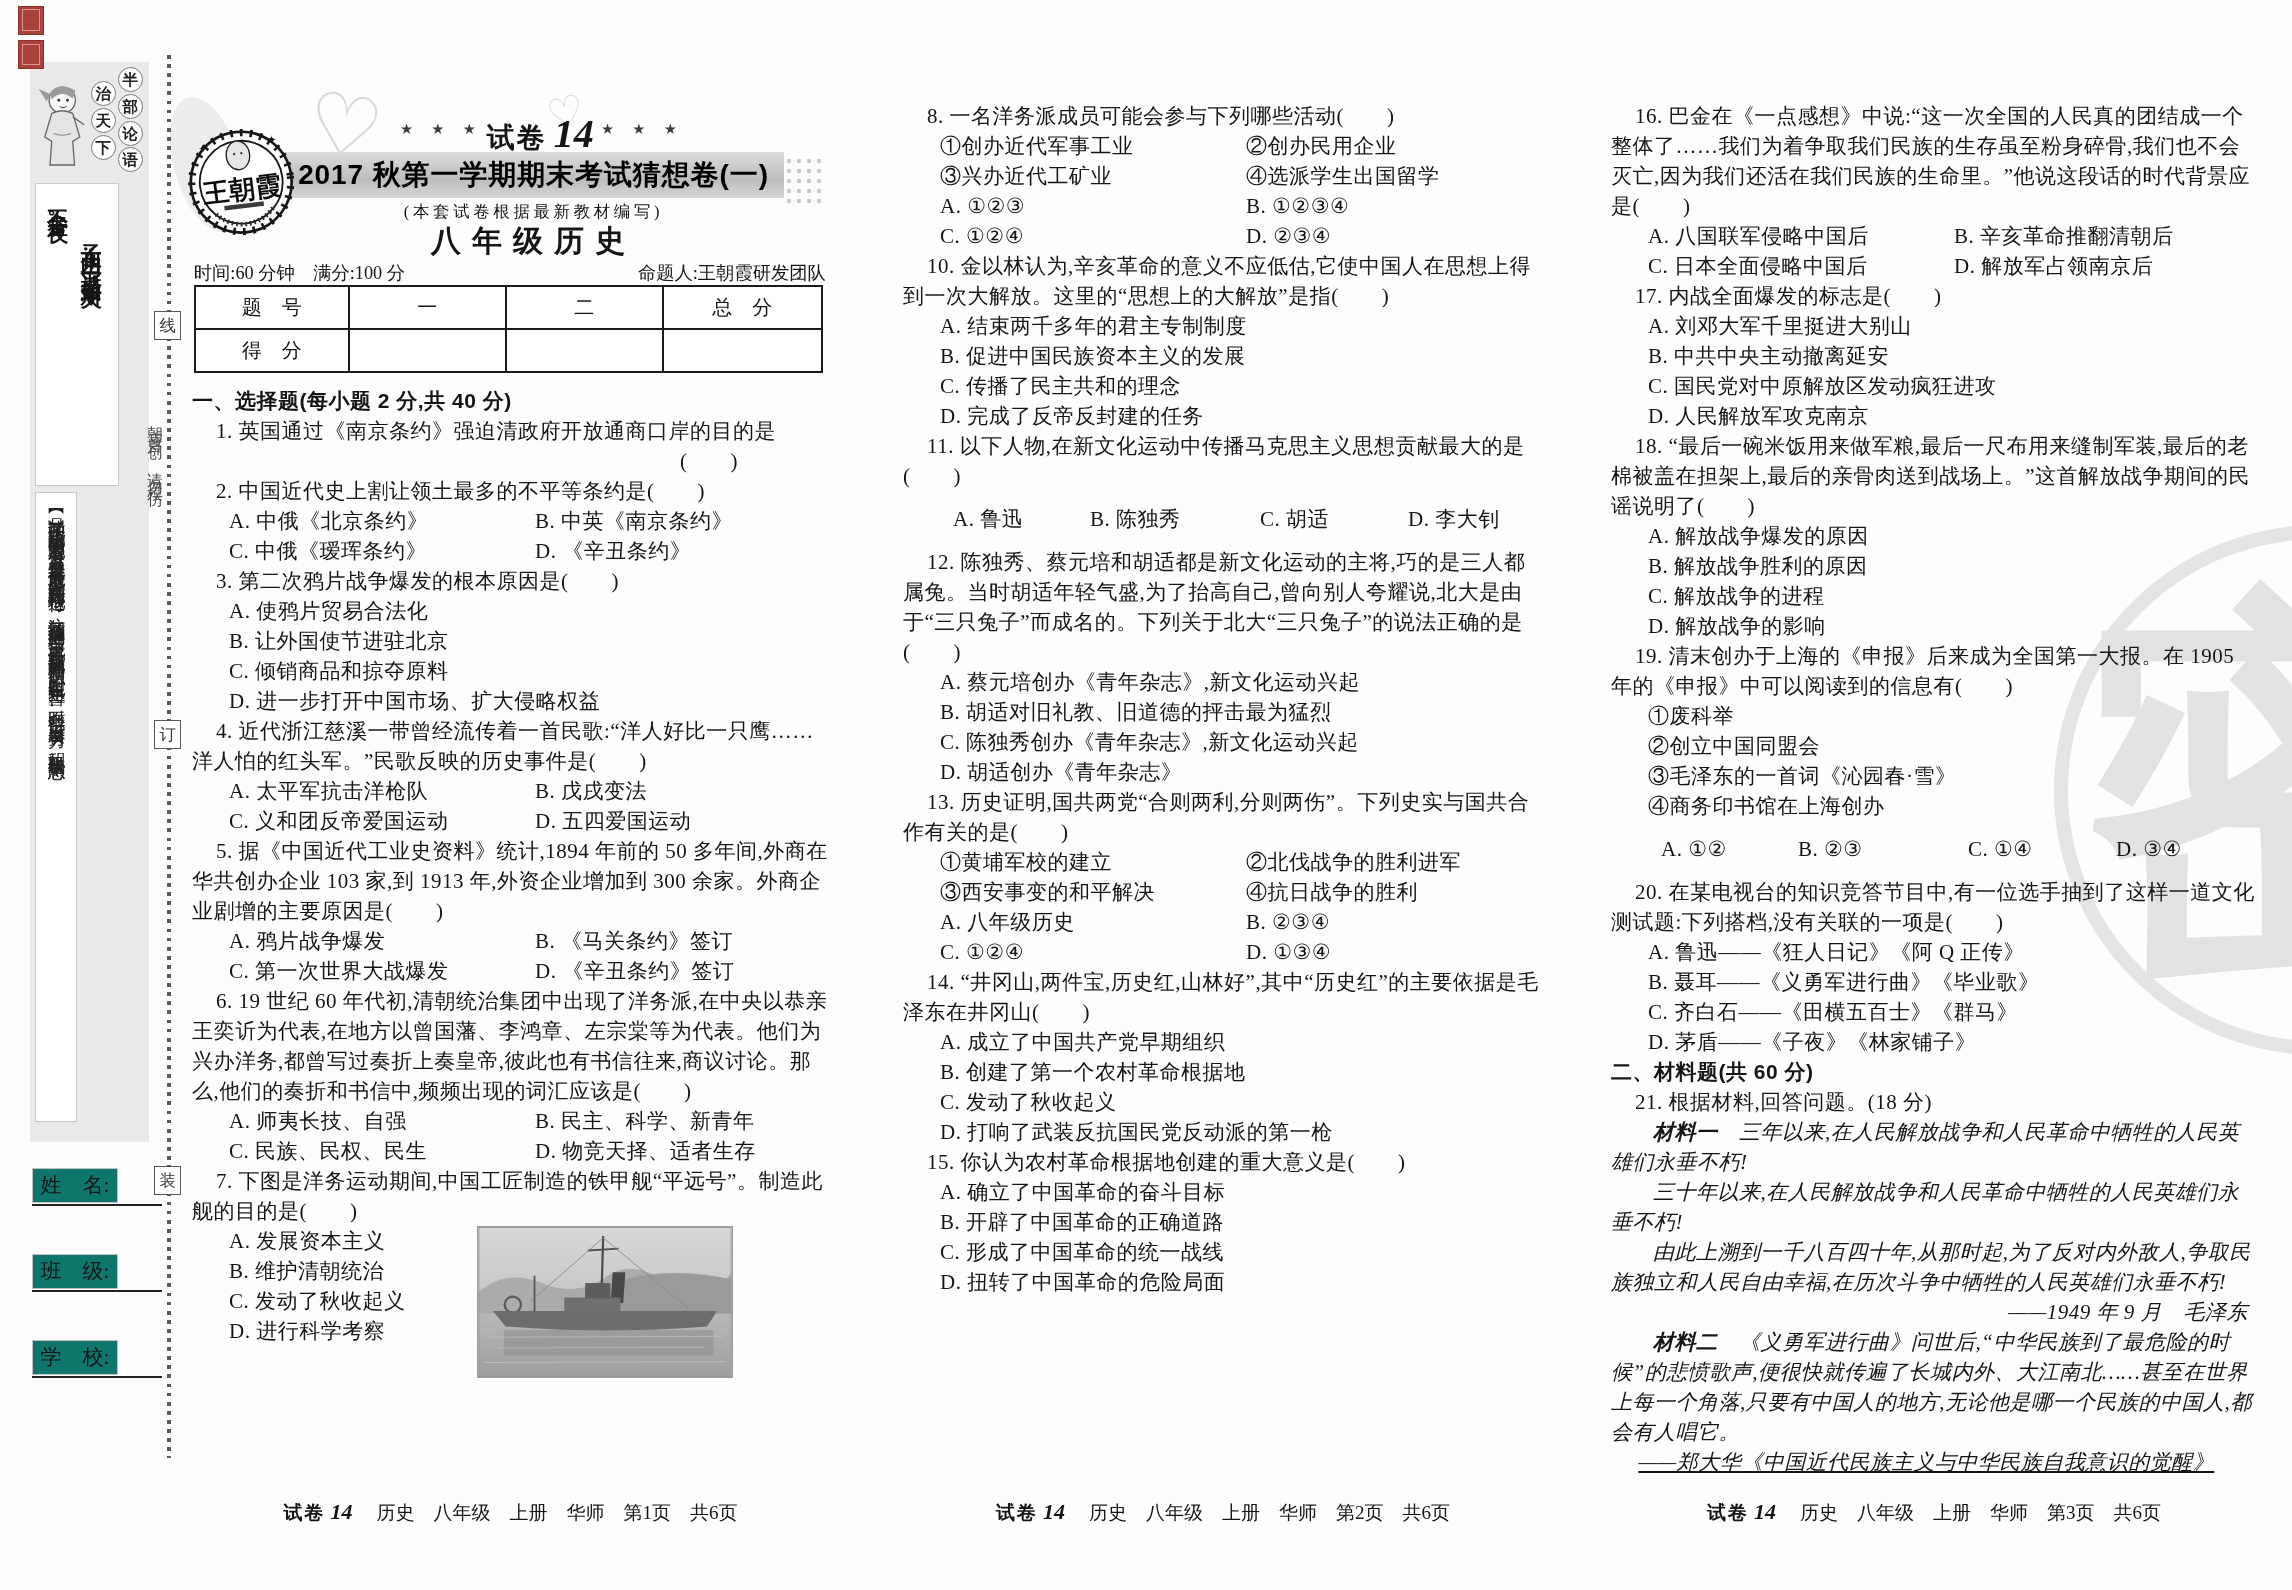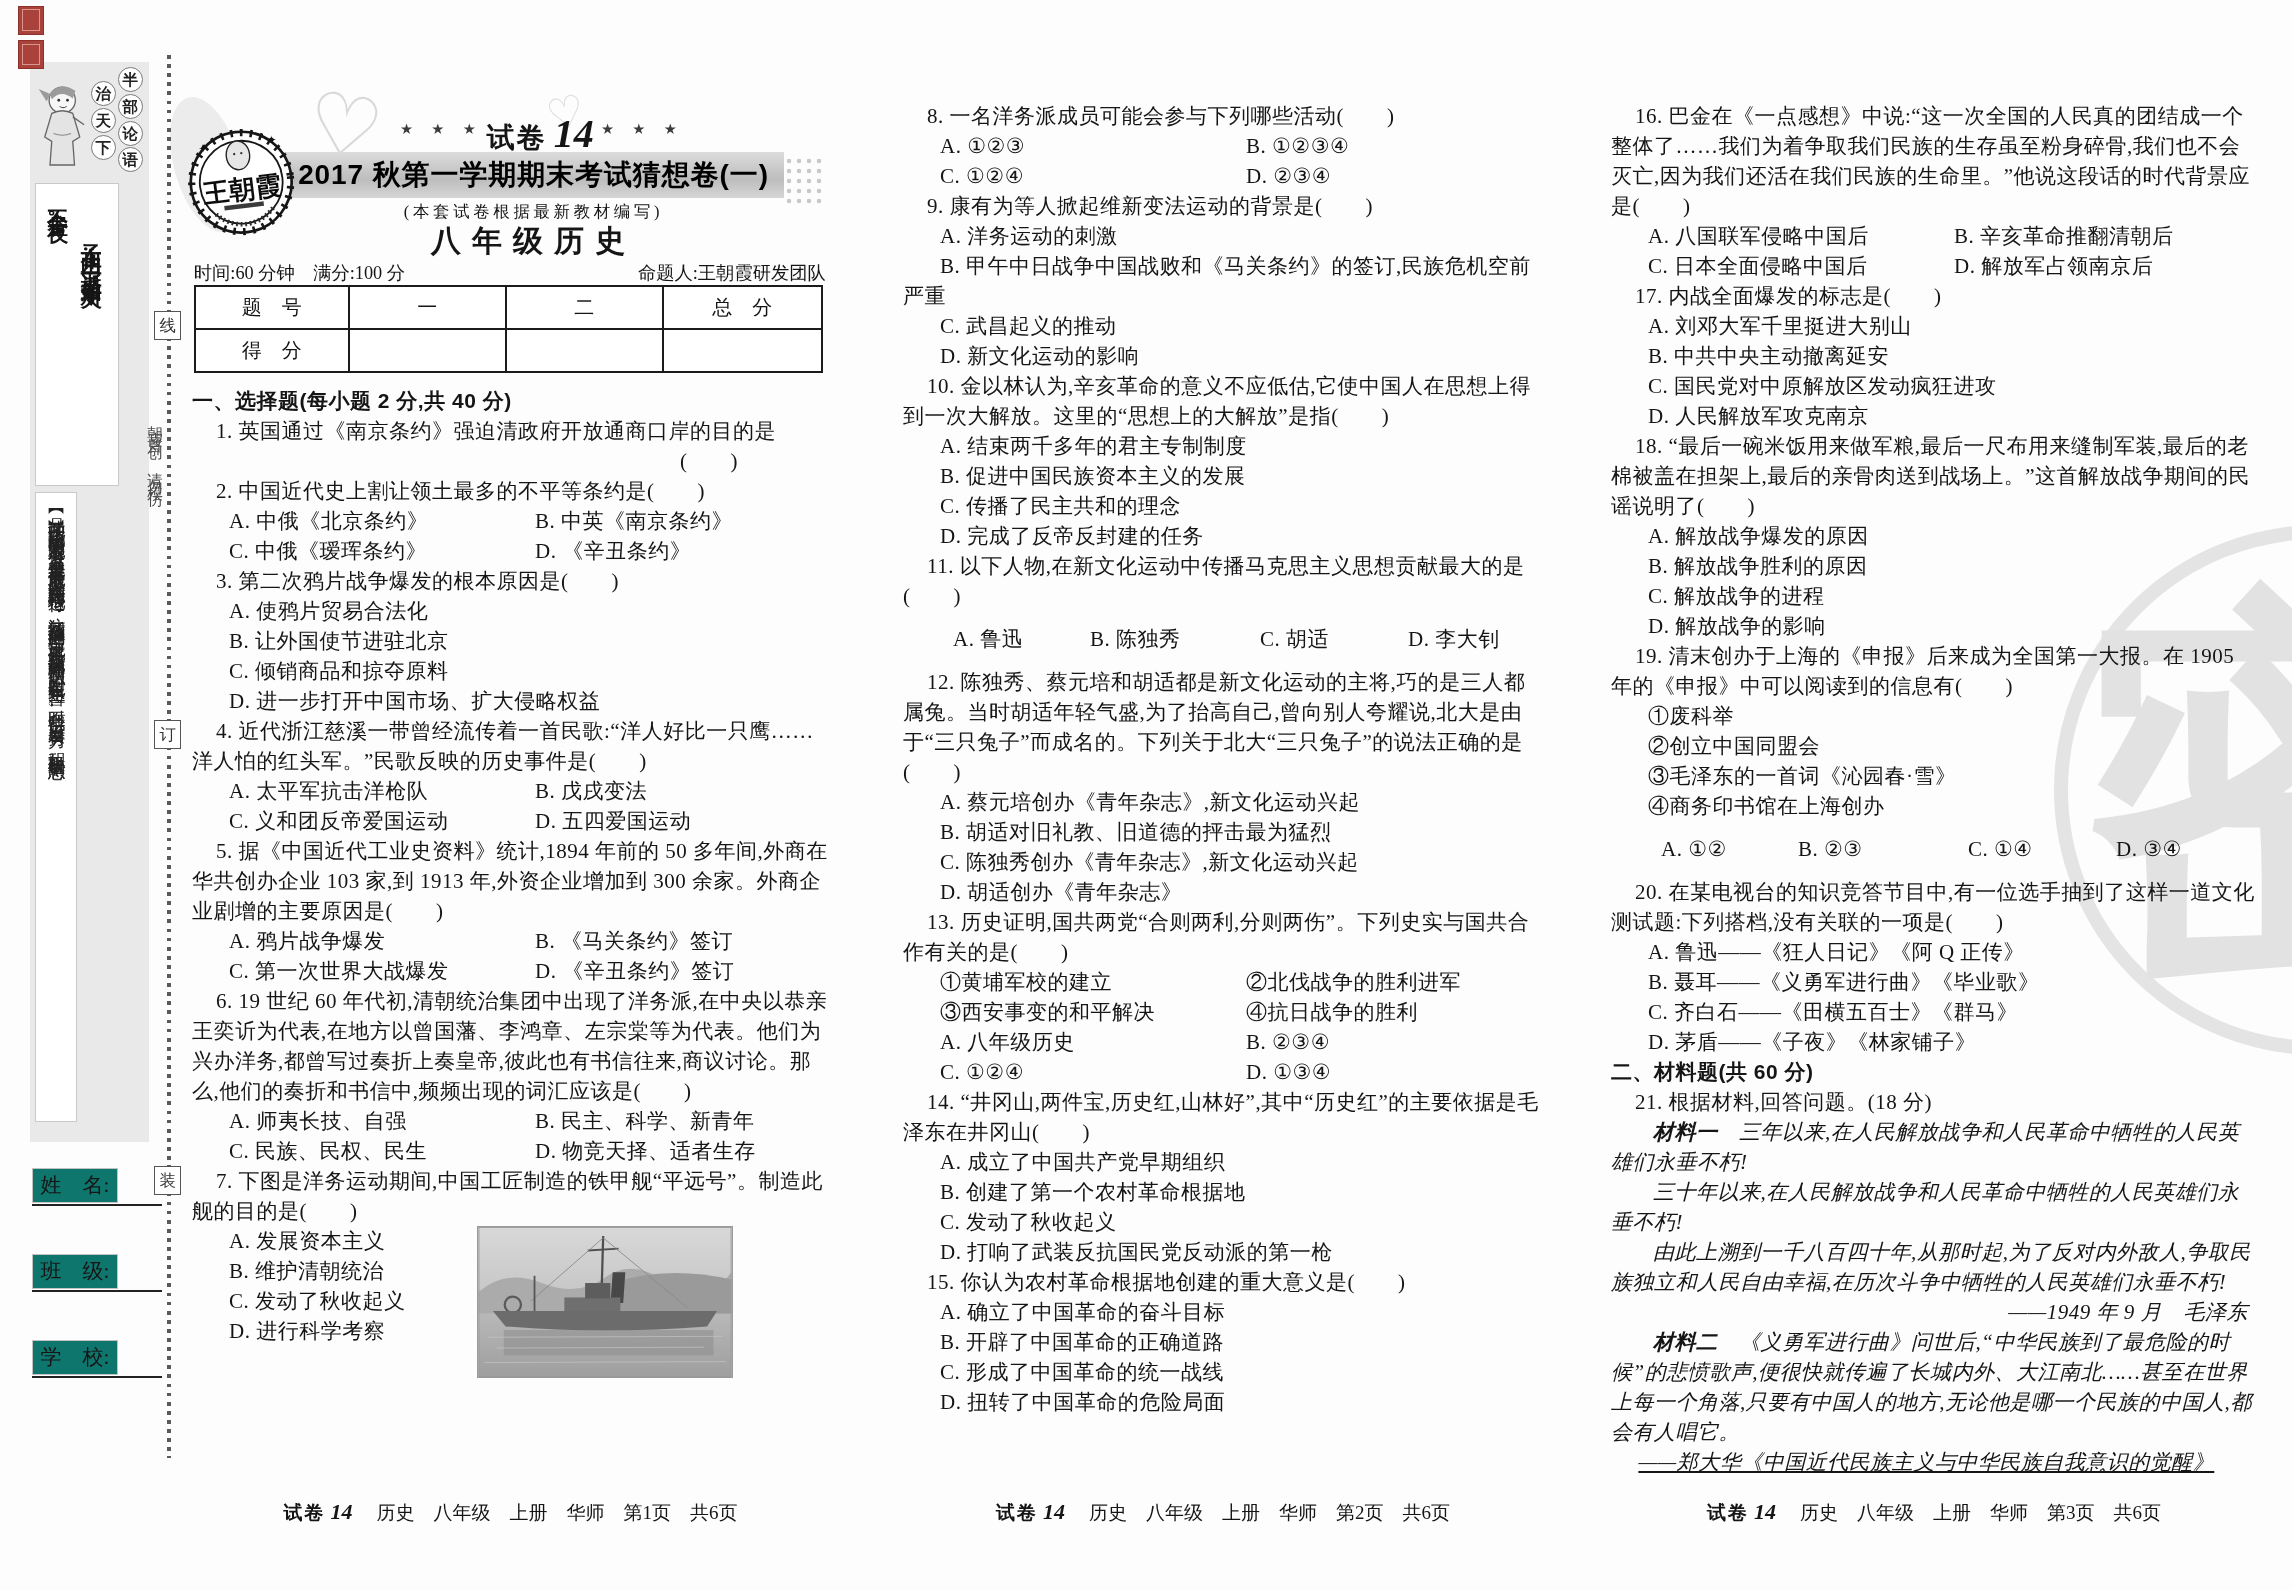--- a/index.html
+++ b/index.html
@@ -294,34 +294,31 @@
         </g>
         <rect x="0.5" y="0.5" width="279" height="165" fill="none" stroke="#999" stroke-width="1"></rect>
       </svg>
     </div>
   </div>
 </div>
 
 <div class="col" style="left:903px;top:101px;width:640px" data-name="column-2">
   <div class="q" data-name="question-8">
     <p class="stem" data-name="question-stem">8. 一名洋务派成员可能会参与下列哪些活动(　　)</p>
+    <div class="opts g2" data-name="sub-items">
+        <p data-name="option-item">①创办近代军事工业</p>
+        <p data-name="option-item">②创办民用企业</p>
+        <p data-name="option-item">③兴办近代工矿业</p>
+        <p data-name="option-item">④选派学生出国留学</p>
+      </div>
     <div class="opts g2" data-name="options">
         <p data-name="option-item">A. ①②③</p>
         <p data-name="option-item">B. ①②③④</p>
         <p data-name="option-item">C. ①②④</p>
         <p data-name="option-item">D. ②③④</p>
-      </div>
-  </div>
-  <div class="q" data-name="question-9">
-    <p class="stem" data-name="question-stem">9. 康有为等人掀起维新变法运动的背景是(　　)</p>
-    <div class="opts g1" data-name="options">
-        <p data-name="option-item">A. 洋务运动的刺激</p>
-        <p data-name="option-item">B. 甲午中日战争中国战败和《马关条约》的签订,民族危机空前严重</p>
-        <p data-name="option-item">C. 武昌起义的推动</p>
-        <p data-name="option-item">D. 新文化运动的影响</p>
       </div>
   </div>
   <div class="q" data-name="question-10">
     <p class="stem" data-name="question-stem">10. 金以林认为,辛亥革命的意义不应低估,它使中国人在思想上得到一次大解放。这里的“思想上的大解放”是指(　　)</p>
     <div class="opts g1" data-name="options">
         <p data-name="option-item">A. 结束两千多年的君主专制制度</p>
         <p data-name="option-item">B. 促进中国民族资本主义的发展</p>
         <p data-name="option-item">C. 传播了民主共和的理念</p>
         <p data-name="option-item">D. 完成了反帝反封建的任务</p>
       </div>

